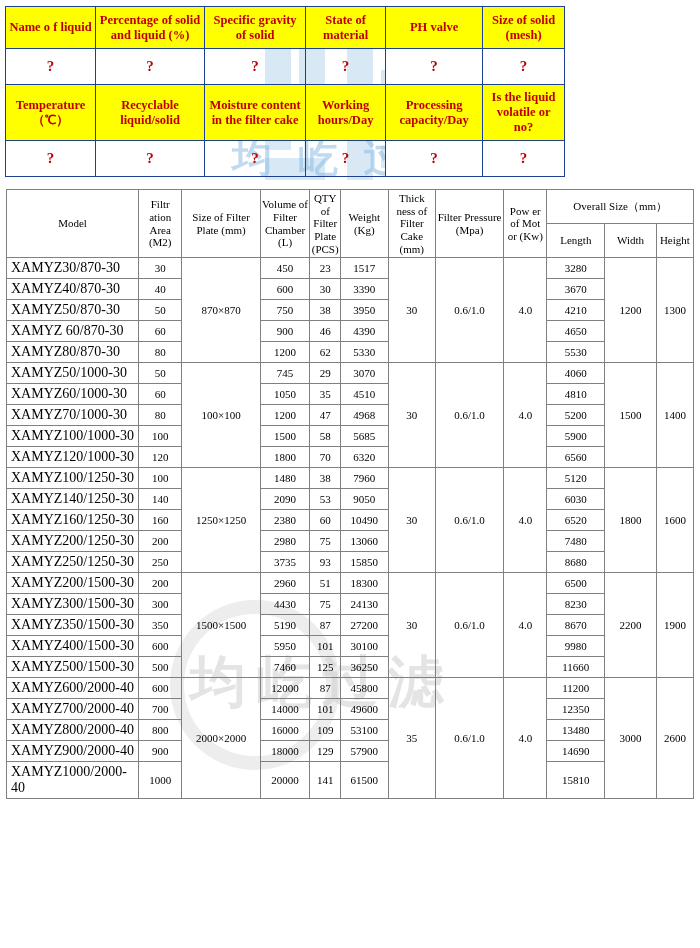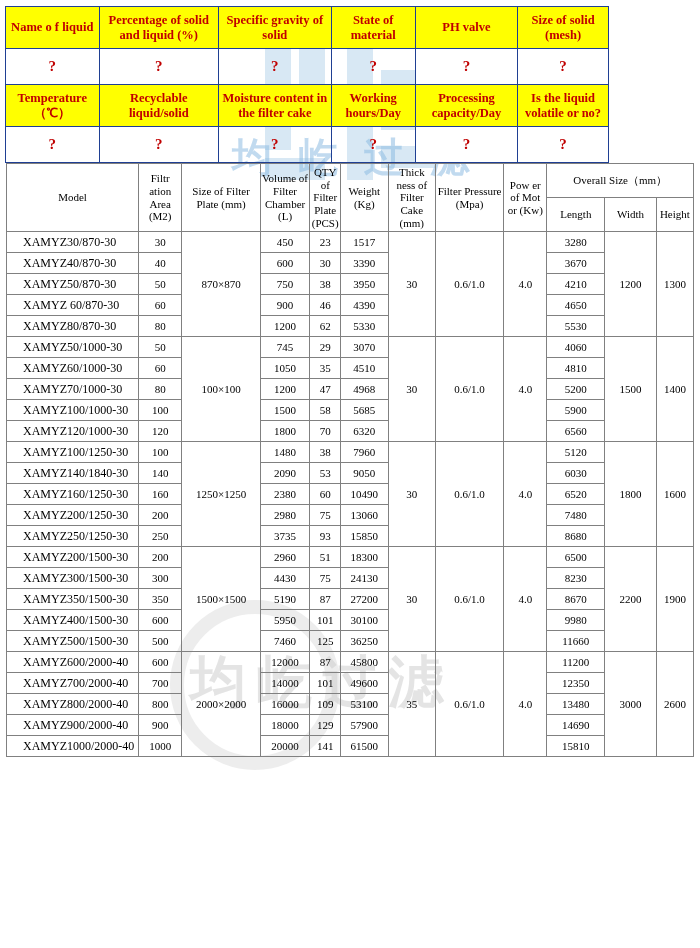--- a/index.html
+++ b/index.html
@@ -59,22 +59,22 @@
     left: 170px; top: 600px;
     width: 170px; height: 170px;
     border-radius: 50%;
     border: 14px solid #dcdcdc;
     opacity: 0.5;
   }
 
   
   .q-table {
     border-collapse: collapse;
-    width: 604px;
-    margin: 6px 5px 0 5px;
+    width: 560px;
+    margin: 6px 5px 12px 5px;
     position: relative;
     z-index: 10;
   }
   .q-table td {
     border: 1px solid #1f3f93;
     text-align: center;
     vertical-align: middle;
     padding: 5px 3px;
     font-family: "Liberation Serif", serif;
   }
@@ -127,22 +127,22 @@
     padding: 2px 1px;
     background: transparent;
   }
   table.spec th {
     font-weight: normal;
     font-size: 11px;
     line-height: 1.15;
   }
   table.spec td.model {
     text-align: left;
-    padding-left: 16px;
-    font-size: 12px;
+    padding-left: 4px;
+    font-size: 14px;
   }
   table.spec tbody td { height: 21px; }
   .hdr-model { width: 128px; }
   .hdr-filt { width: 42px; }
   .hdr-plate { width: 76px; }
   .hdr-vol { width: 48px; }
   .hdr-qty { width: 28px; }
   .hdr-weight { width: 46px; }
   .hdr-thick { width: 46px; }
   .hdr-press { width: 66px; }
@@ -331,21 +331,21 @@
             <td>38</td>
             <td>7960</td>
             <td rowspan="5">30</td>
             <td rowspan="5">0.6/1.0</td>
             <td rowspan="5">4.0</td>
             <td>5120</td>
             <td rowspan="5">1800</td>
             <td rowspan="5">1600</td>
           </tr>
           <tr>
-            <td class="model">XAMYZ140/1840-30</td>
+            <td class="model">XAMYZ140/1250-30</td>
             <td>140</td>
             <td>2090</td>
             <td>53</td>
             <td>9050</td>
             <td>6030</td>
           </tr>
           <tr>
             <td class="model">XAMYZ160/1250-30</td>
             <td>160</td>
             <td>2380</td>

